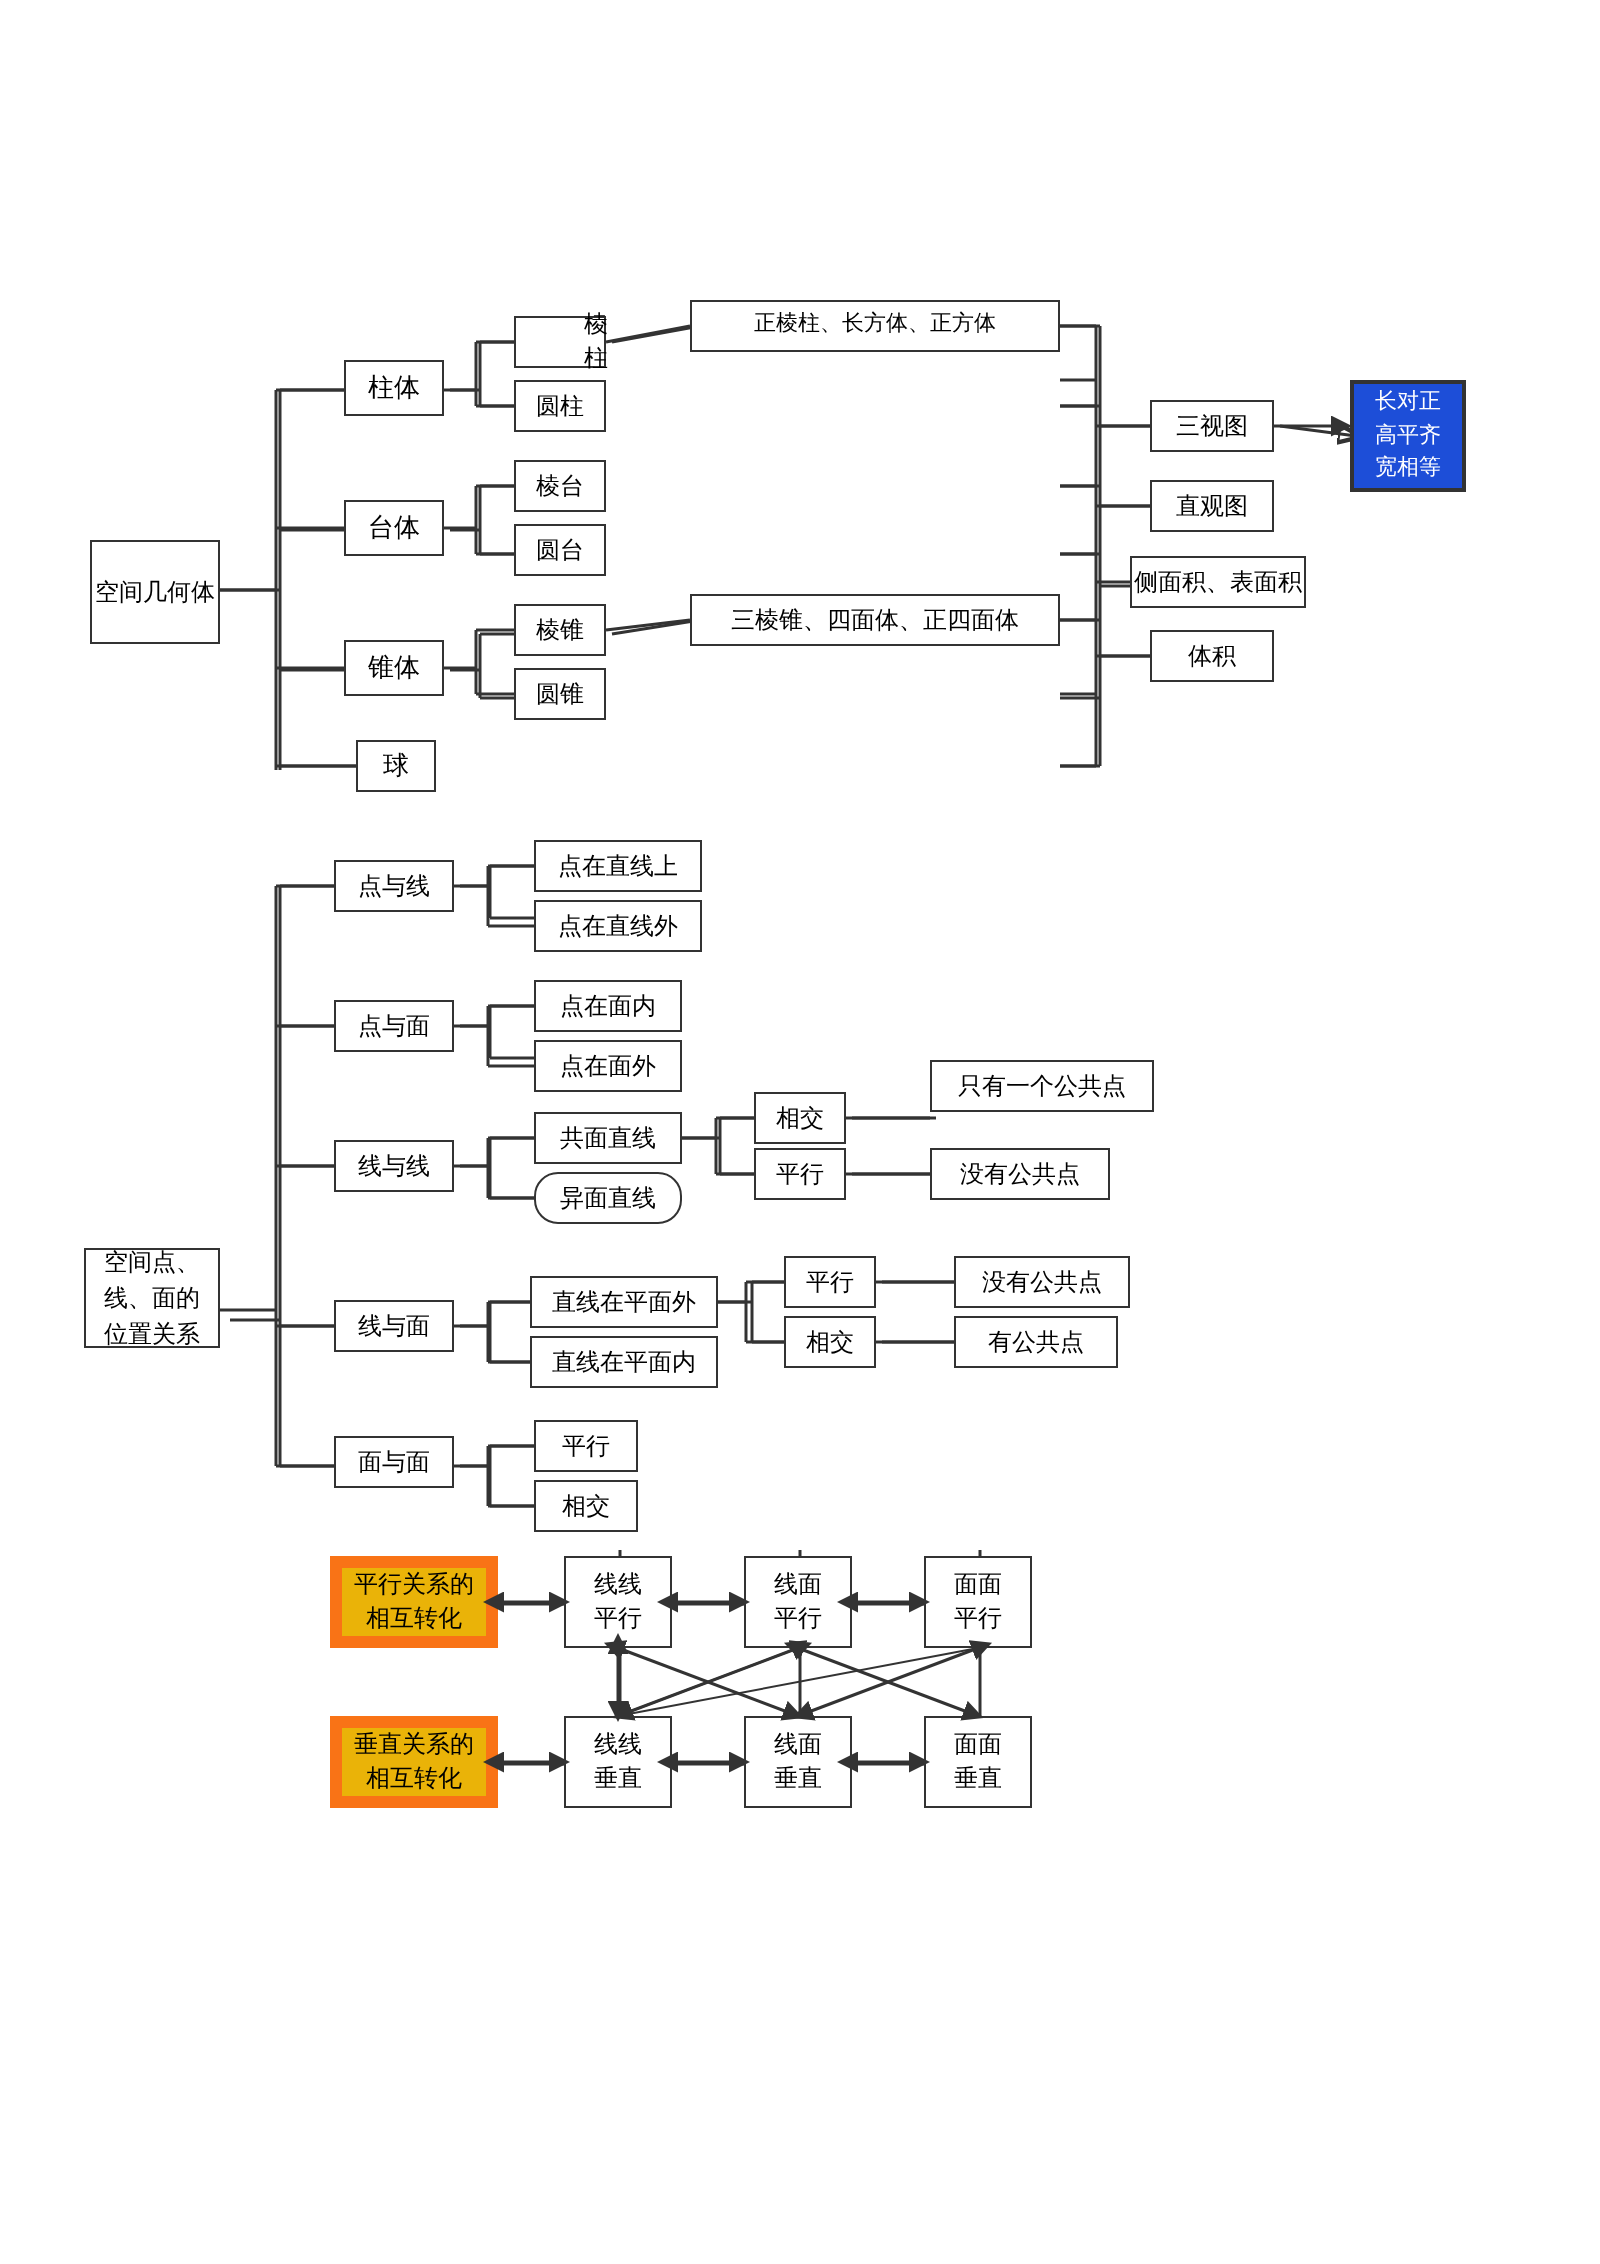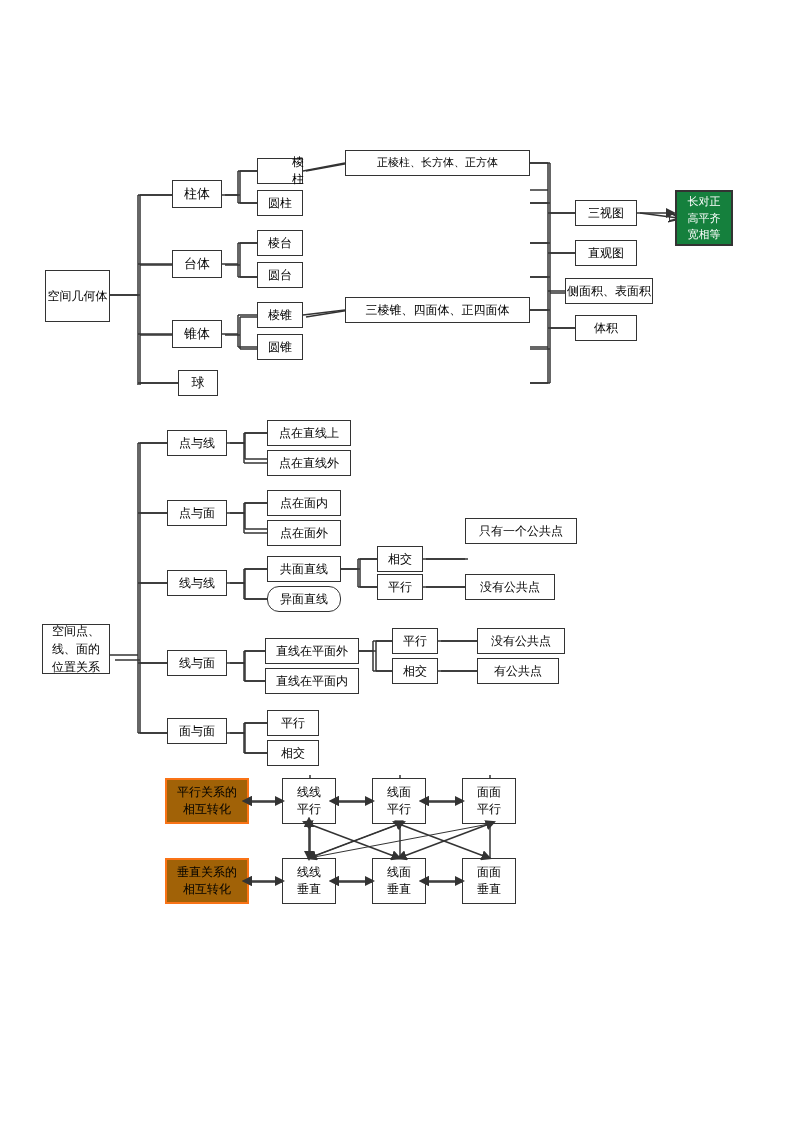--- a/index.html
+++ b/index.html
@@ -28,25 +28,25 @@
       border: 1.5px solid #333;
       background: white;
       display: flex;
       align-items: center;
       justify-content: center;
       text-align: center;
       font-size: 13px;
       line-height: 1.4;
     }
     .node-green {
-      background: #a16207;
-      border: 2px solid #f97316;
+      background: #eab308;
+      border: 6px solid #f97316;
     }
     .node-pink {
-      background: #15803d;
+      background: #1d4ed8;
       border: 2px solid #333;
       color: white;
     }
     svg.lines {
       position: absolute;
       top: 0;
       left: 0;
       width: 100%;
       height: 100%;
       overflow: visible;
@@ -311,21 +311,21 @@
     </div>
 
     <div class="node" style="left:357px; top:496px; width:46px; height:26px; font-size:12px;">
       <span>相交</span>
     </div>
 
     <div class="node" style="left:357px; top:524px; width:46px; height:26px; font-size:12px;">
       <span>平行</span>
     </div>
 
-    <div class="node" style="left:445px; top:468px; width:112px; height:26px; font-size:12px;text-align:right;">
+    <div class="node" style="left:445px; top:480px; width:112px; height:26px; font-size:12px;text-align:right;">
       <span>只有一个公共点</span>
     </div>
 
     <div class="node" style="left:445px; top:524px; width:90px; height:26px; font-size:12px;">
       <span>没有公共点</span>
     </div>
 
     <div class="node" style="left:245px; top:588px; width:94px; height:26px; font-size:12px;">
       <span>直线在平面外</span>
     </div>

